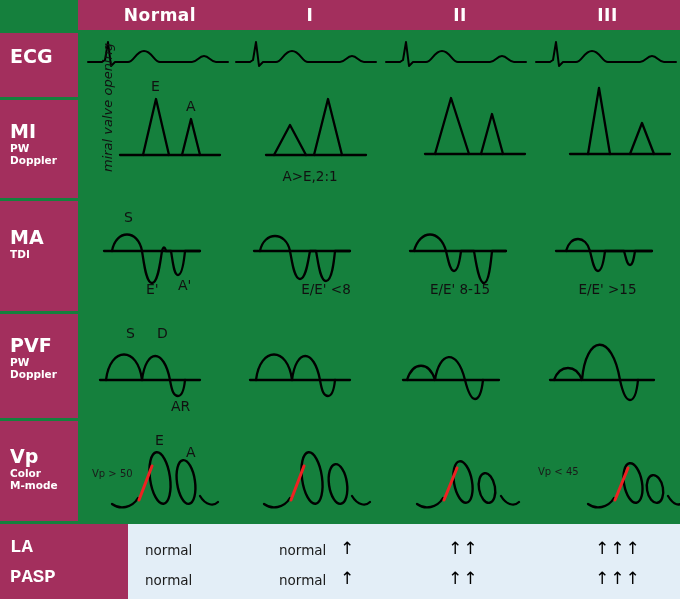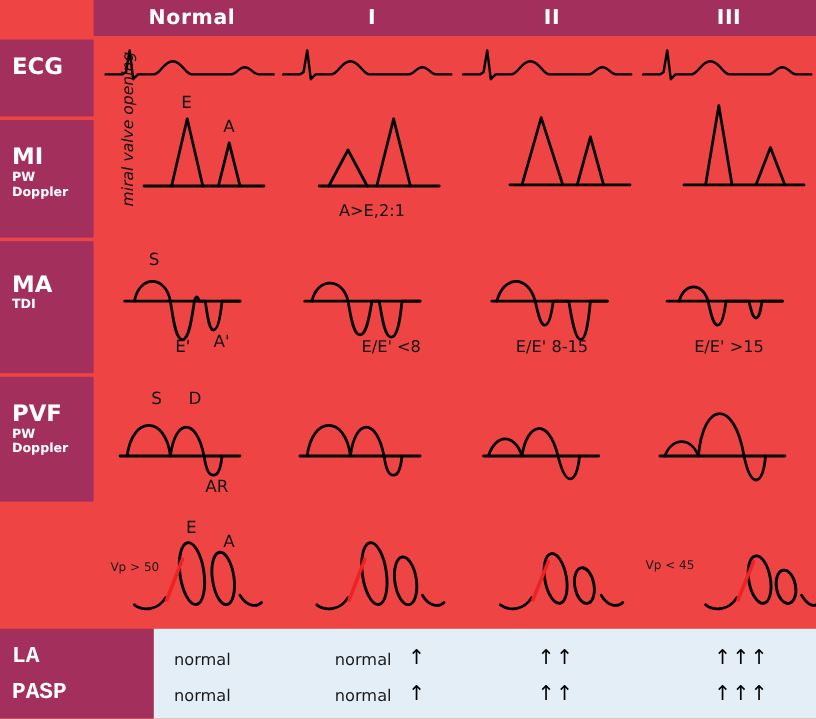--- a/index.html
+++ b/index.html
@@ -2,21 +2,21 @@
 <html><head>
 <meta charset="utf-8">
 <style>
   html,body{margin:0;padding:0;}
   body{
     width:680px;height:599px;
     background:#ffffff;
     font-family:"DejaVu Sans","Liberation Sans",sans-serif;
     overflow:hidden;
   }
-  .sheet{position:relative;width:680px;height:599px;background:#ef4444;}
+  .sheet{position:relative;width:680px;height:599px;background:#15803d;}
 
   
   .header-bar{
     position:absolute;left:78px;top:0;width:602px;height:30px;
     background:#a32f5d;
   }
   .header-cell{
     position:absolute;top:0;height:30px;line-height:30px;
     color:#ffffff;font-weight:bold;font-size:17px;text-align:center;
     letter-spacing:0.5px;
@@ -101,20 +101,27 @@
   </div>
 
   <div class="rowlabel" style="top:314px;height:104px;">
     <div class="stack" style="top:22px;">
       <div class="big">PVF</div>
       <div class="small">PW</div>
       <div class="small">Doppler</div>
     </div>
   </div>
 
+  <div class="rowlabel" style="top:421px;height:100px;">
+    <div class="stack" style="top:26px;">
+      <div class="big">Vp</div>
+      <div class="small">Color</div>
+      <div class="small">M-mode</div>
+    </div>
+  </div>
 
   <svg style="left:88px;top:38px;" width="140" height="32" viewBox="0 0 140 32">
     <path class="stroke-thin" d="M0,24 L14,24 L17,22 L20,4 L23,28 L27,24 L40,24
       C46,24 48,13 56,13 C64,13 66,24 72,24 L104,24
       C109,24 111,18 116,18 C121,18 123,24 128,24 L140,24"></path>
   </svg>
   <svg style="left:236px;top:38px;" width="140" height="32" viewBox="0 0 140 32">
     <path class="stroke-thin" d="M0,24 L14,24 L17,22 L20,4 L23,28 L27,24 L40,24
       C46,24 48,13 56,13 C64,13 66,24 72,24 L104,24
       C109,24 111,18 116,18 C121,18 123,24 128,24 L140,24"></path>

